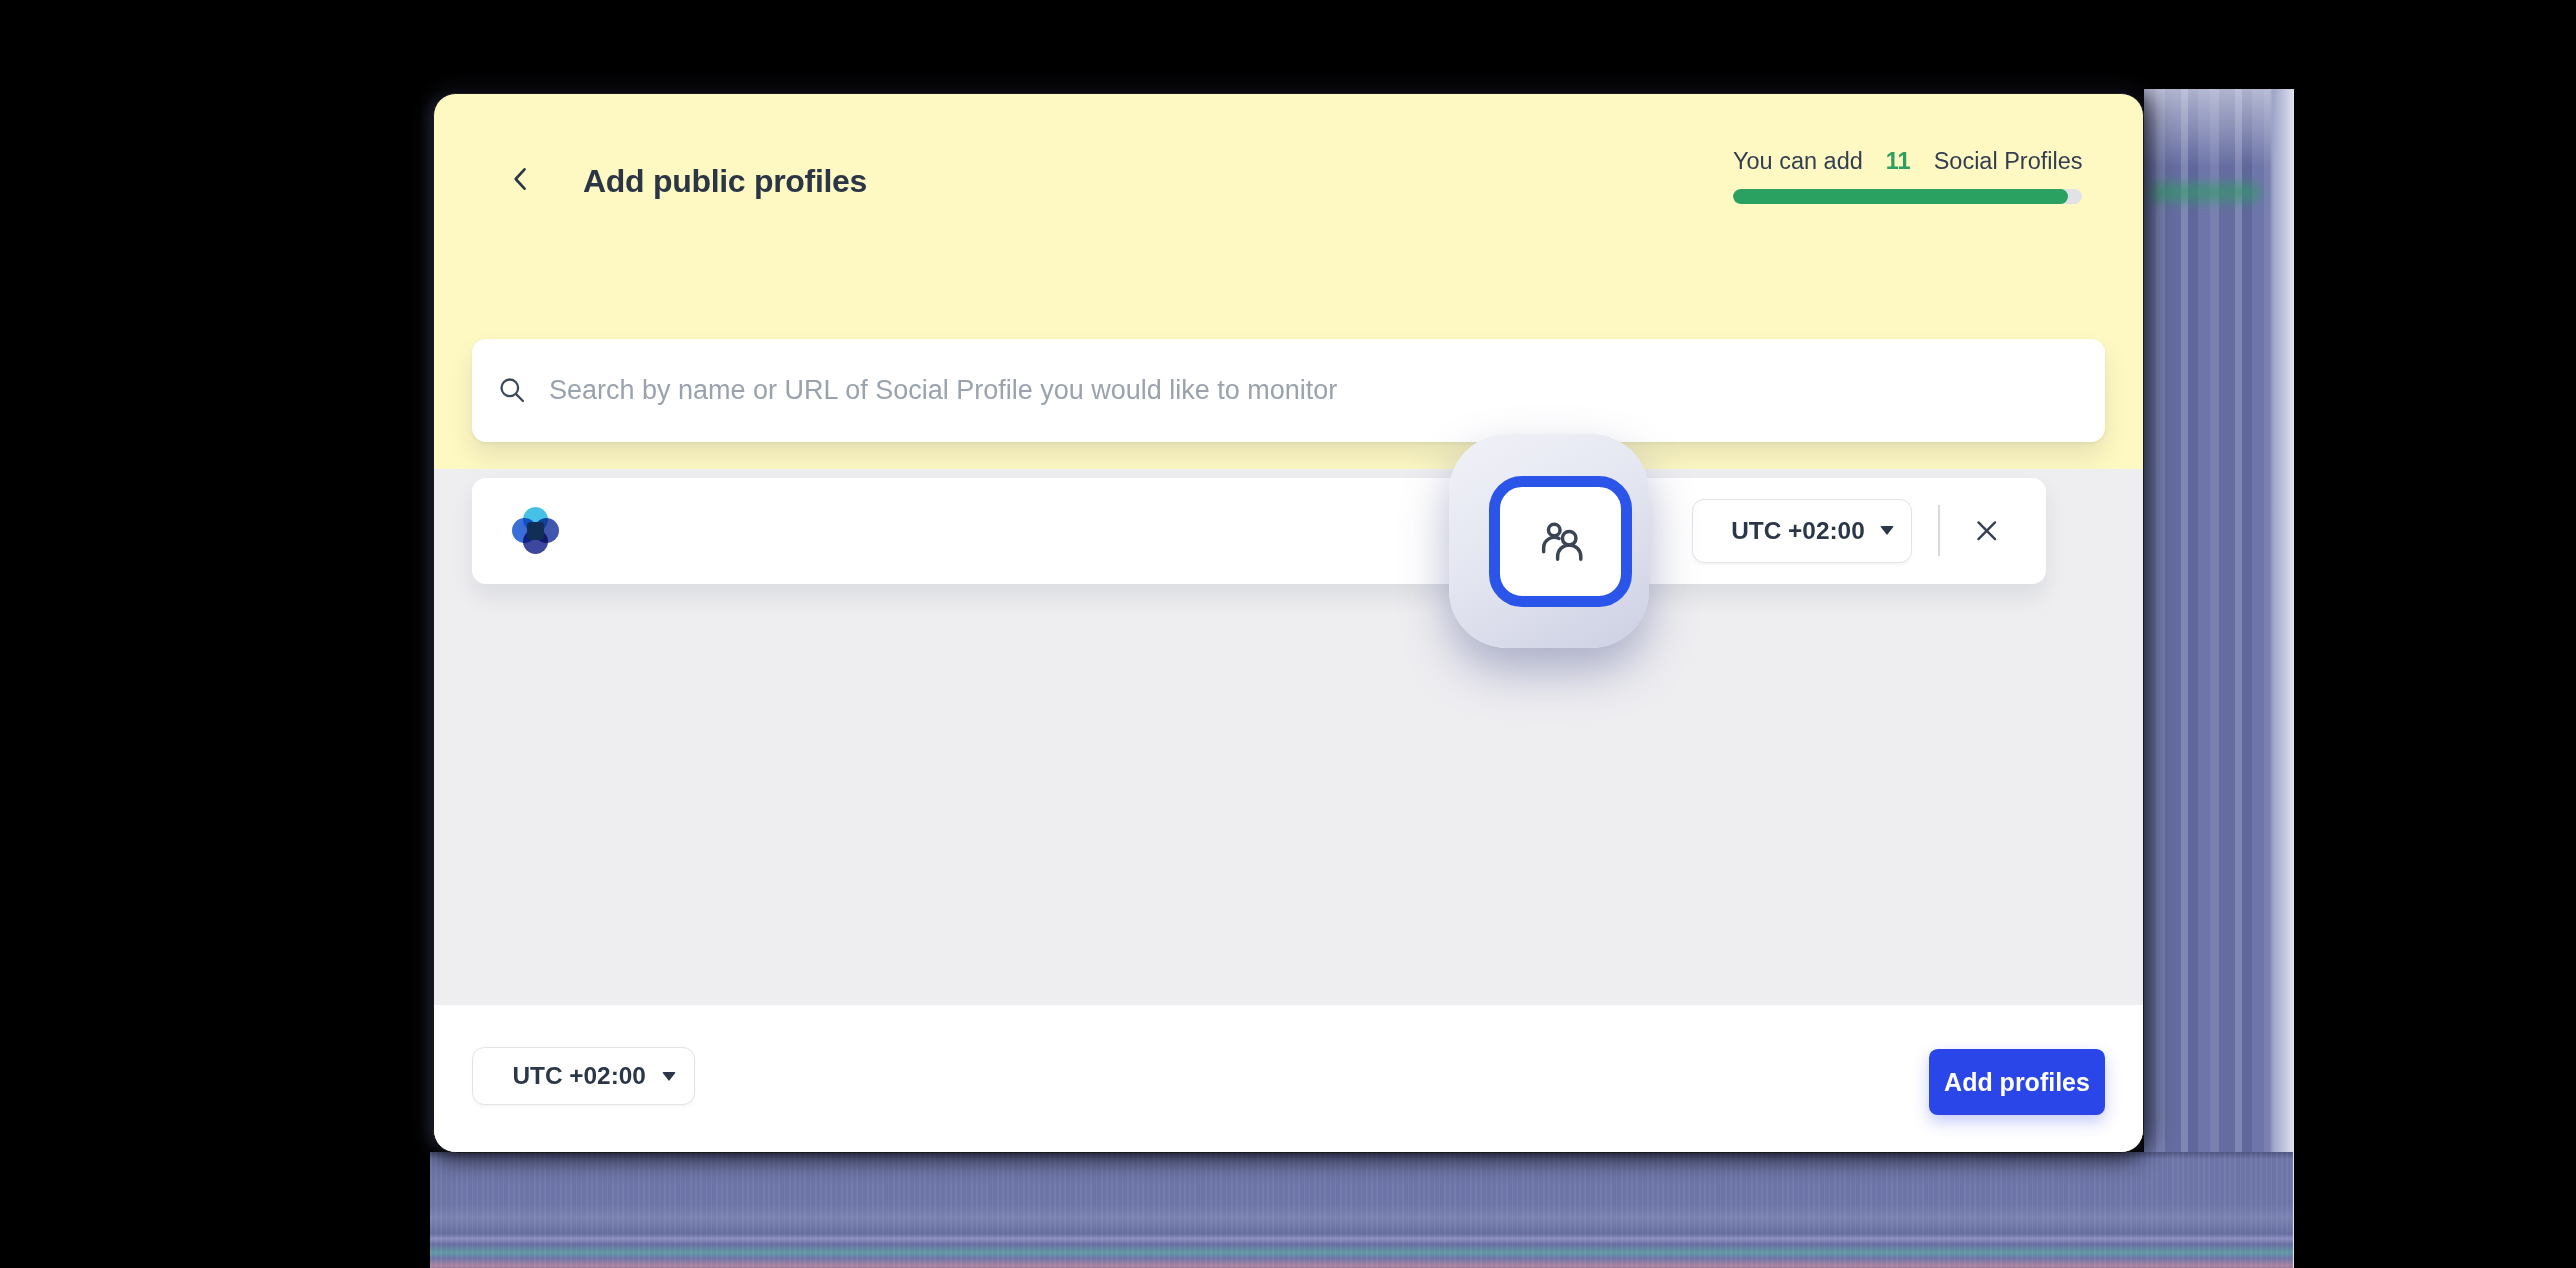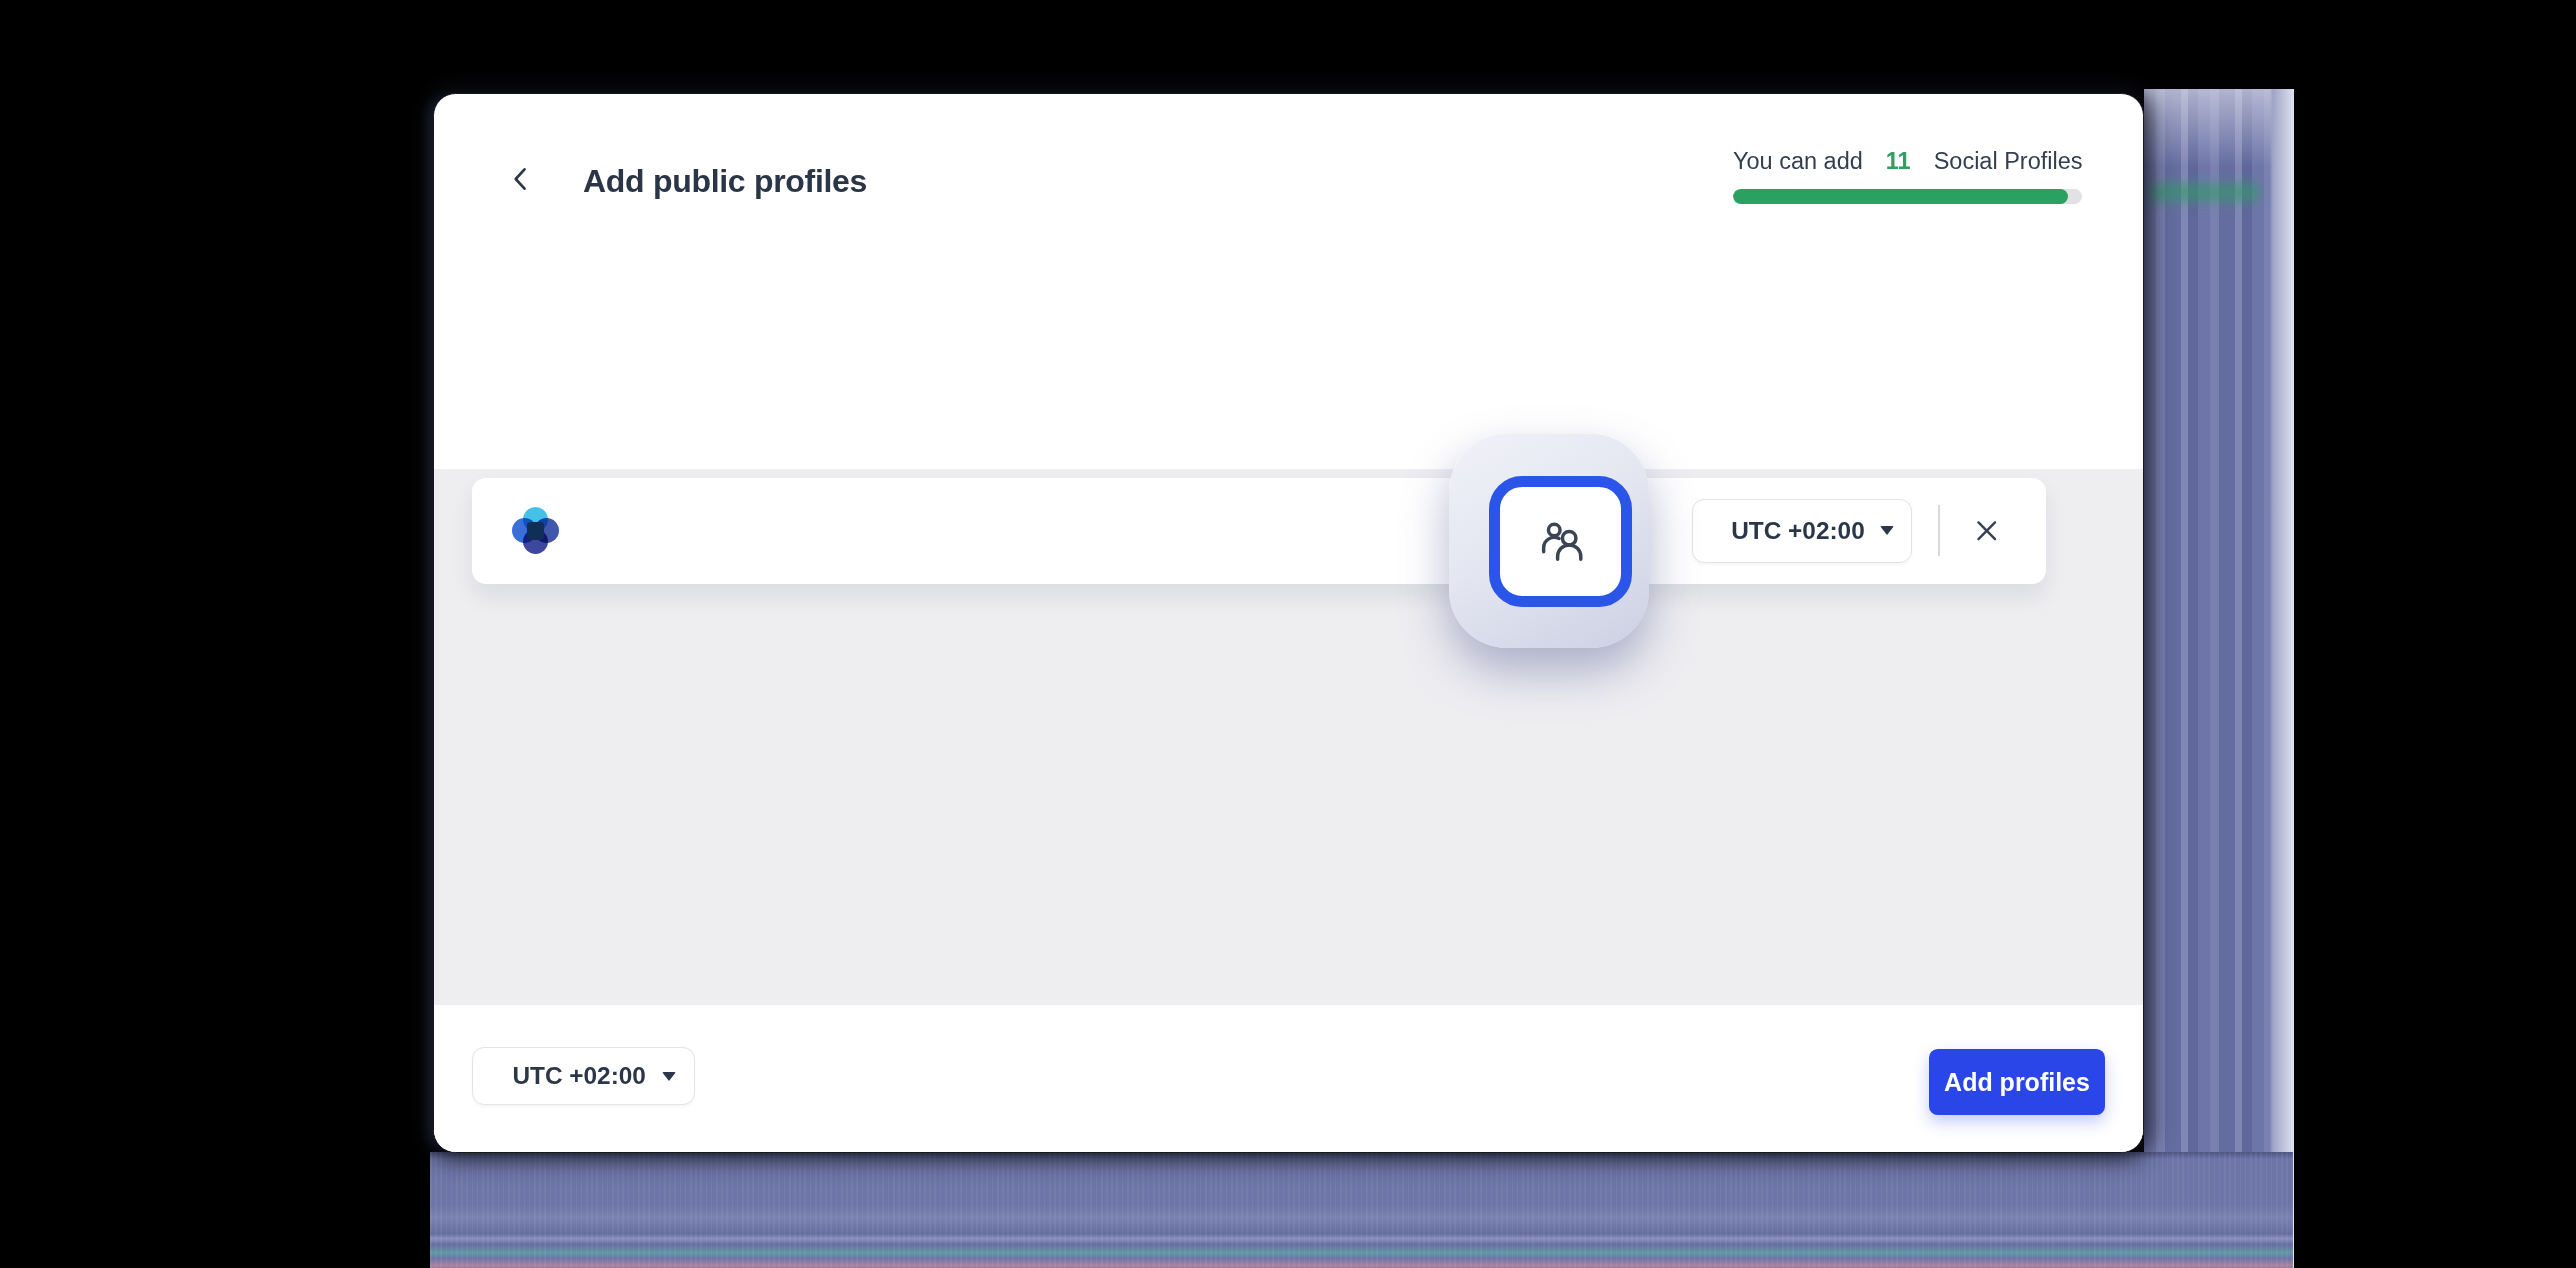--- a/index.html
+++ b/index.html
@@ -21,21 +21,21 @@
   .artifact-bottom{
     position:absolute; left:430px; top:1152px; width:1863px; height:117px;
     background:
       repeating-linear-gradient(90deg, rgba(255,255,255,.05) 0 1.7px, rgba(0,0,0,0) 1.7px 5.2px),
       linear-gradient(180deg,#4e5580 0px,#6d75a8 7px,#6d75a8 45%,#7a82b0 56%,#666e9f 70%,#8a8fc0 74%,#666e9f 79%,#5f98a5 86%,#6d75a8 91%,#a9829b 97%,#8d7d9e 100%);
   }
 
   
   .modal{
     position:absolute; left:433px; top:93px; width:1711px; height:1060px;
-    background:#ffffff; border:1.7px solid #17191f; border-radius:22.7px;
+    background:#fef9c3; border:1.7px solid #17191f; border-radius:22.7px;
     box-shadow:0 0 22.7px 5.2px rgba(15,17,25,.85), -8.7px 0 12.2px -5.2px rgba(70,76,120,.55);
     overflow:hidden;
   }
 
   
   .back-btn{ position:absolute; left:68px; top:66px; width:37px; height:37px;
     display:flex; align-items:center; justify-content:center; cursor:pointer; }
   .modal-title{ position:absolute; left:149px; top:69px; font-size:32px; font-weight:700;
     color:#2a3546; letter-spacing:-0.3px; }
   .limit-label{ position:absolute; left:1299px; top:54px; width:373px;
@@ -135,20 +135,27 @@
   <div class="limit-label">
     <span>You can add</span>
     <b>11</b>
     <span>Social Profiles</span>
   </div>
   <div class="limit-bar">
     <div class="limit-fill" id="limit-fill" style="width: 96%;"></div>
   </div>
 
 
+  <div class="search-card">
+    <svg class="mag" width="28" height="28" viewBox="0 0 32 32">
+      <circle cx="13.5" cy="13.5" r="9.5" fill="none" stroke="#3d4857" stroke-width="2.6"></circle>
+      <line x1="21" y1="21" x2="28.5" y2="28.5" stroke="#3d4857" stroke-width="2.6" stroke-linecap="round"></line>
+    </svg>
+    <input type="text" placeholder="Search by name or URL of Social Profile you would like to monitor" style="">
+  </div>
 
   <div class="results-panel">
     <div class="profile-row">
 
       <div class="logo">
         <i class="t"></i>
           <i class="l"></i>
           <i class="r"></i>
           <i class="b"></i>
         <span class="core"></span>

